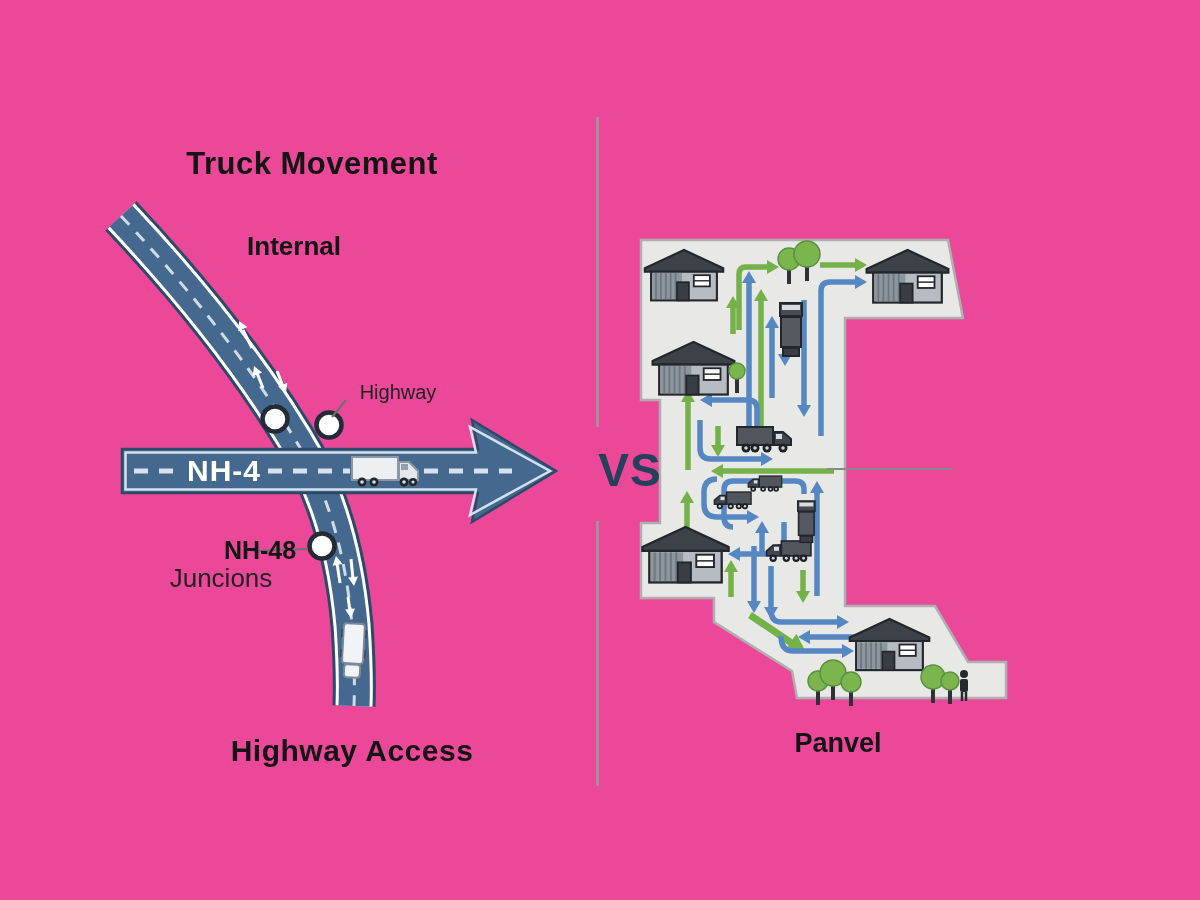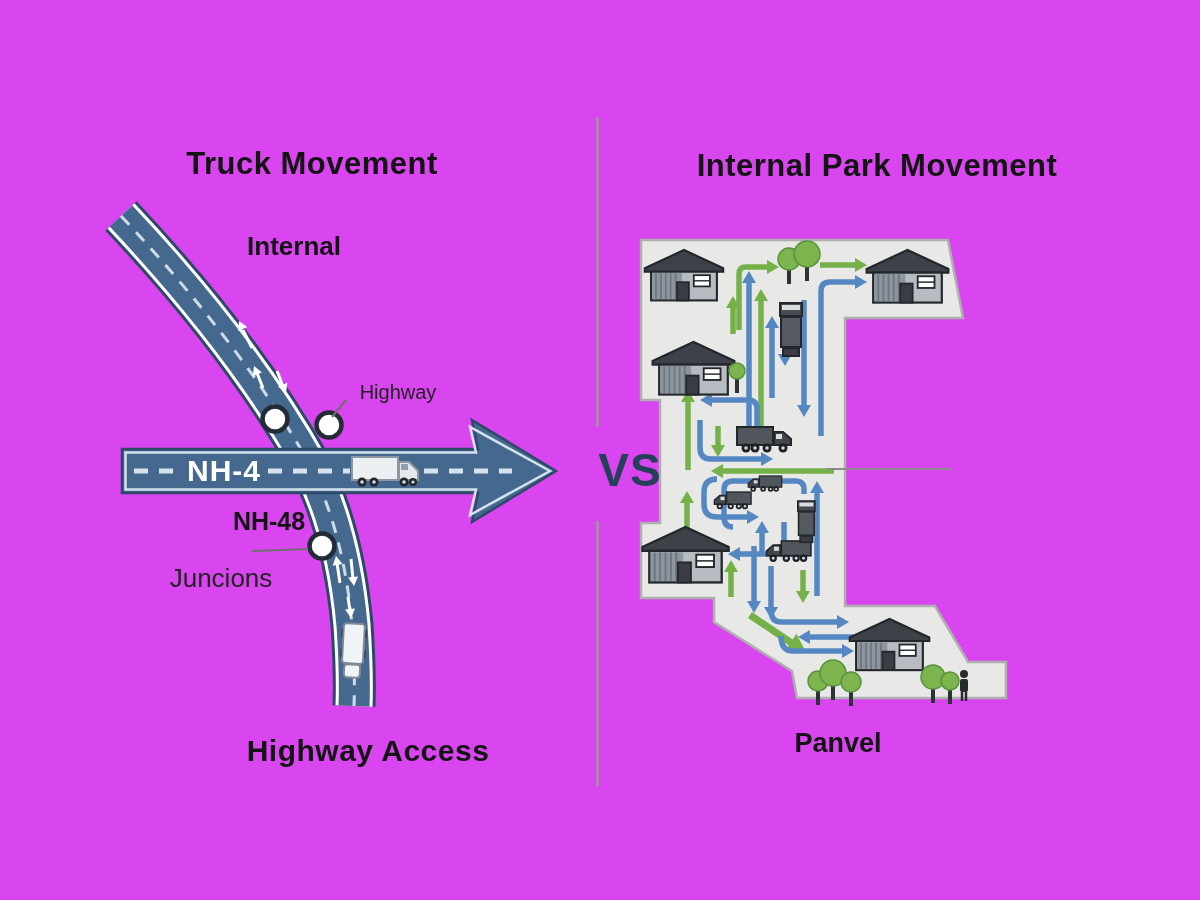--- a/index.html
+++ b/index.html
@@ -1,16 +1,16 @@
 <!DOCTYPE html>
 <html><head>
 <meta charset="utf-8">
 <style>
   html,body{margin:0;padding:0;background:#fff;}
-  .stage{position:relative;width:1200px;height:900px;background:#d946ef;overflow:hidden;
+  .stage{position:relative;width:1200px;height:900px;background:#ec4899;overflow:hidden;
          font-family:"Liberation Sans",sans-serif;}
   svg{position:absolute;left:0;top:0;}
   .lbl{position:absolute;transform:translate(-50%,-50%);white-space:nowrap;color:#141414;}
   .t-title{font-size:31px;font-weight:700;letter-spacing:.5px;}
   .t-sub{font-size:26px;font-weight:700;}
   .t-callout{font-size:20px;color:#222;}
   .t-nh4{font-size:30px;font-weight:700;color:#ffffff;letter-spacing:1px;}
   .t-vs{font-size:46px;font-weight:700;color:#24405a;letter-spacing:1px;margin-left:15px;}
   .t-wp{font-size:27px;font-weight:700;text-align:center;line-height:1.15;white-space:nowrap;}
 </style>
@@ -311,26 +311,25 @@
 
     <line x1="346" y1="400" x2="332" y2="417" stroke="#6f6f6f" stroke-width="2"></line>
     <line x1="252" y1="551" x2="308" y2="549" stroke="#6f6f6f" stroke-width="2"></line>
     <line x1="827" y1="469" x2="952" y2="469" stroke="#8a8a8a" stroke-width="1.8"></line>
 
     <line x1="597.5" y1="117" x2="597.5" y2="427" stroke="#9b9b9b" stroke-width="2.5"></line>
     <line x1="597.5" y1="521" x2="597.5" y2="786" stroke="#9b9b9b" stroke-width="2.5"></line>
   </svg>
 
   <div class="lbl t-title" style="left:312px;top:164px;">Truck Movement</div>
-  <div class="lbl t-title" style="left:877px;top:166px;">Internal Park Movement</div>
 
   <div class="lbl t-sub" style="left:294px;top:246px;">Internal</div>
   <div class="lbl t-callout" style="left:398px;top:392px;">Highway</div>
   <div class="lbl t-nh4" style="left:224px;top:471px;">NH-4</div>
-  <div class="lbl t-sub" style="left:260px;top:521px;font-size:25px;margin-left:9px;">NH-48</div>
+  <div class="lbl t-sub" style="left:260px;top:550px;font-size:25px;">NH-48</div>
   <div class="lbl t-callout" style="left:221px;top:578px;font-size:26px;">Juncions</div>
-  <div class="lbl t-title" style="left:352px;top:751px;font-size:30px;margin-left:16px;">Highway Access</div>
+  <div class="lbl t-title" style="left:352px;top:751px;font-size:30px;">Highway Access</div>
 
   <div class="lbl t-vs" style="left:615px;top:470px;">VS</div>
 
 
   <div class="lbl t-wp" style="left:826px;top:744px;margin-left:12px;">Panvel</div>
 </div>
 
 </body></html>

